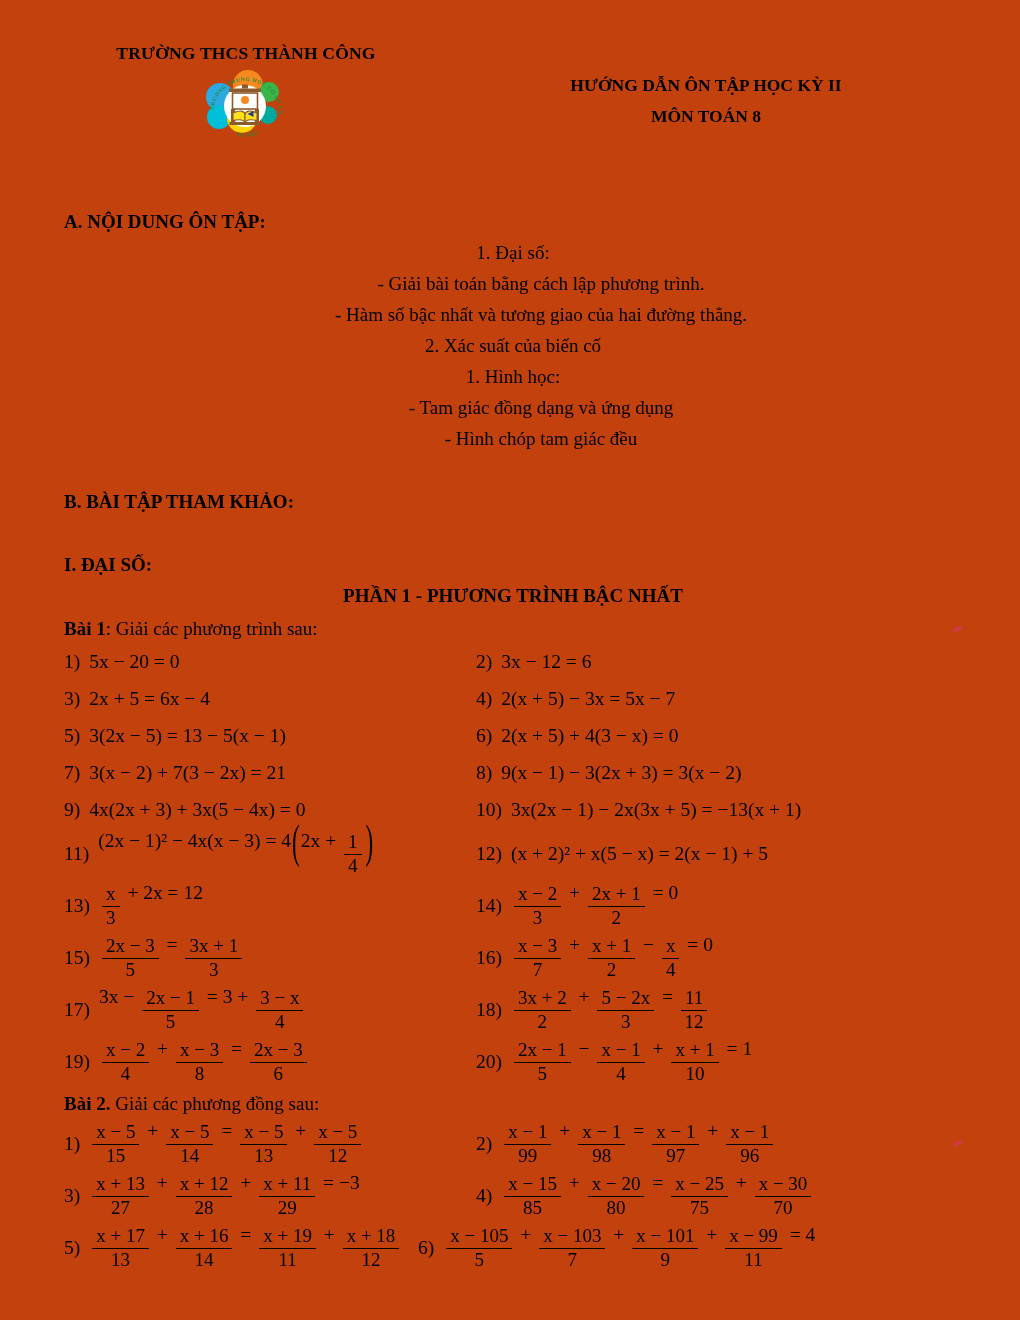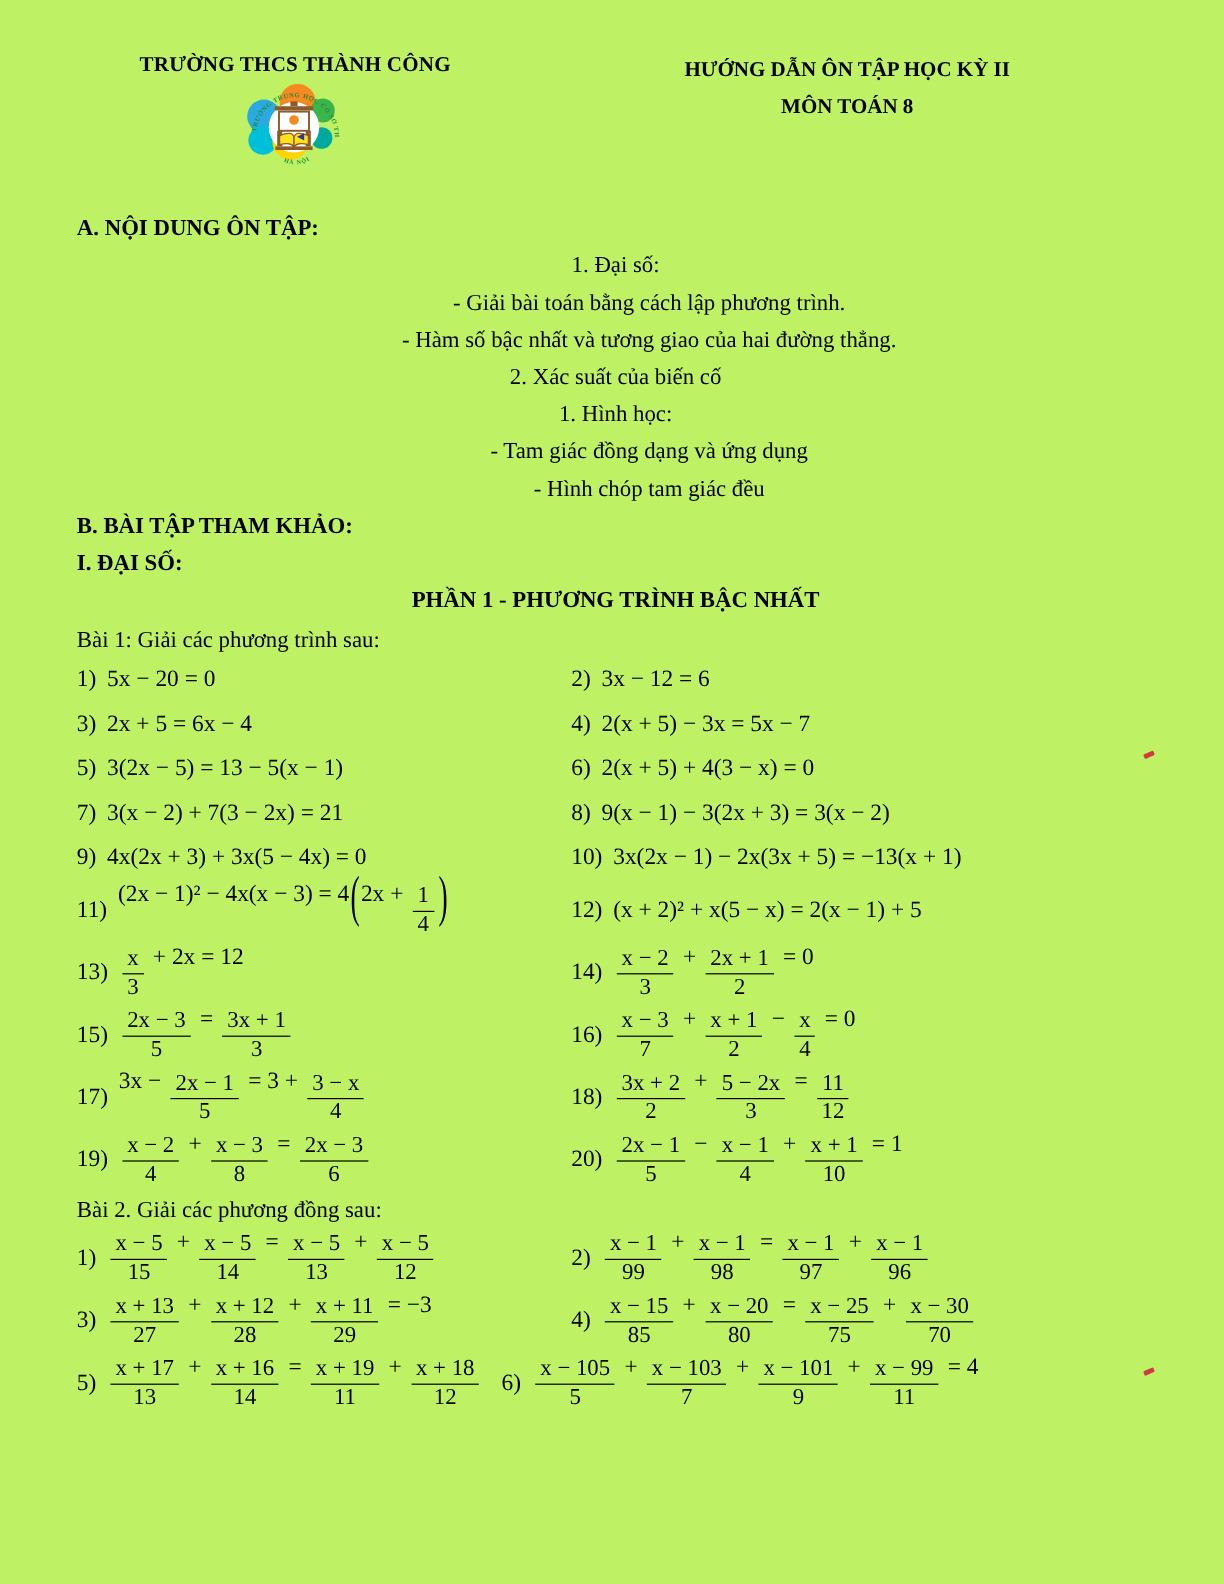--- a/index.html
+++ b/index.html
@@ -1,36 +1,36 @@
 <!DOCTYPE html>
 <html><head>
 <meta charset="utf-8">
 <style>
   html,body{margin:0;padding:0;background:#ffffff;}
   .page{
     position:relative;
     width:1020px;height:1320px;
-    background:#bef264;color:#000;
+    background:#c2410c;color:#000;
     font-family:"Liberation Serif", serif;
     overflow:hidden;
   }
   
   .header{display:flex;padding:42px 0 0 100px;}
   .header-left{width:292px;text-align:center;}
   .school-name{font-weight:bold;font-size:17.5px;line-height:22px;letter-spacing:.2px;}
   .logo-wrap{margin-top:4px;}
-  .header-right{flex:1;text-align:center;font-weight:bold;font-size:17.5px;line-height:31px;}
+  .header-right{flex:1;text-align:center;font-weight:bold;font-size:17.5px;line-height:31px;margin-top:28px;}
   
   .content{padding:30px 58px 0 64px;}
-  .sec-title{font-weight:bold;font-size:19px;line-height:31px;}
+  .sec-title{font-weight:bold;font-size:19px;line-height:31px;margin-top:32px;}
   .line{font-size:19px;line-height:31px;text-align:center;}
   .indent1{padding-left:56px;}
   .center-title{text-align:center;font-weight:bold;font-size:19px;line-height:32px;}
   .bai-head{font-size:19px;line-height:31px;margin-top:1px;}
-  .bai-head .blabel{font-weight:normal;}
+  .bai-head .blabel{font-weight:bold;}
   
   .eq-grid{display:grid;grid-template-columns:412px 1fr;row-gap:2px;}
   .eq-item{display:flex;align-items:center;min-height:33px;font-size:19.5px;padding:1px 0;white-space:nowrap;}
   .eq-num{margin-right:9px;}
   .eq-body{display:inline-flex;align-items:flex-start;white-space:pre;}
   .frac{display:inline-flex;flex-direction:column;align-items:center;margin:2px 3px;line-height:1.08;text-align:center;font-size:19px;}
   .frac .fn{padding:0 4px 1px 4px;border-bottom:1.4px solid #000;}
   .frac .fd{padding-top:1px;}
   .bigp{display:inline-block;transform:scaleY(2.05);font-size:23px;margin:0 1px;font-weight:400;}
   

